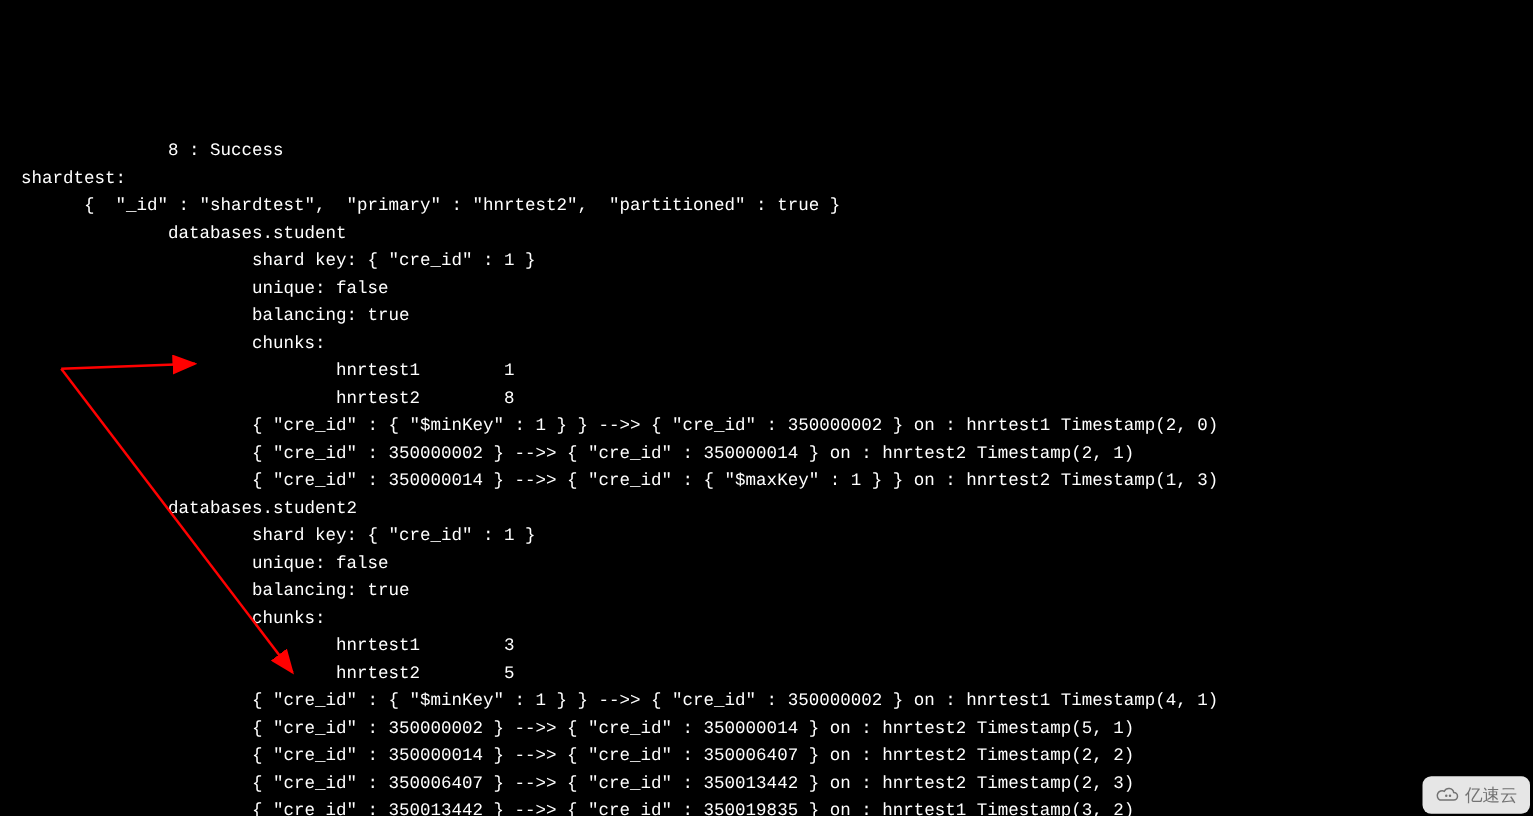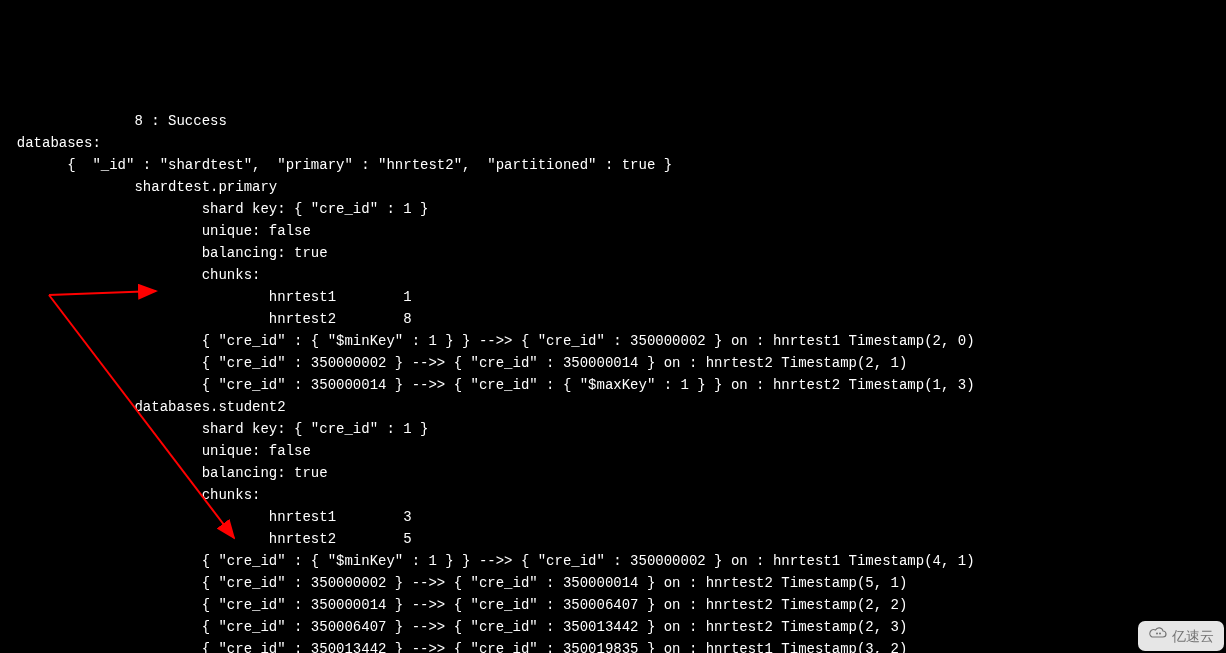--- a/index.html
+++ b/index.html
@@ -21,20 +21,21 @@
       bottom: 2px;
       right: 2px;
       background: #ffffff;
       color: #808080;
       font-family: Arial, sans-serif;
       font-size: 14px;
       padding: 4px 10px;
       border-radius: 7px;
       opacity: 0.9;
       display: flex;
+      align-items: center;
       margin-top: 40px;
     }
     .watermark svg {
       margin-right: 4px;
     }
     svg.arrows {
       position: absolute;
       top: 0;
       left: 0;
       width: 1226px;
@@ -42,23 +43,23 @@
       pointer-events: none;
     }
   </style>
 </head>
 <body>
 
 
 
 <div>
 <span>                8 : Success</span>
-<span>  databases:</span>
+<span>  shardtest:</span>
 <span>        {  "_id" : "shardtest",  "primary" : "hnrtest2",  "partitioned" : true }</span>
-<span>                shardtest.primary</span>
+<span>                databases.student</span>
 <span>                        shard key: { "cre_id" : 1 }</span>
 <span>                        unique: false</span>
 <span>                        balancing: true</span>
 <span>                        chunks:</span>
 <span>                                hnrtest1        1</span>
 <span>                                hnrtest2        8</span>
 <span>                        { "cre_id" : { "$minKey" : 1 } } --&gt;&gt; { "cre_id" : 350000002 } on : hnrtest1 Timestamp(2, 0)</span>
 <span>                        { "cre_id" : 350000002 } --&gt;&gt; { "cre_id" : 350000014 } on : hnrtest2 Timestamp(2, 1)</span>
 <span>                        { "cre_id" : 350000014 } --&gt;&gt; { "cre_id" : { "$maxKey" : 1 } } on : hnrtest2 Timestamp(1, 3)</span>
 <span>                databases.student2</span>

